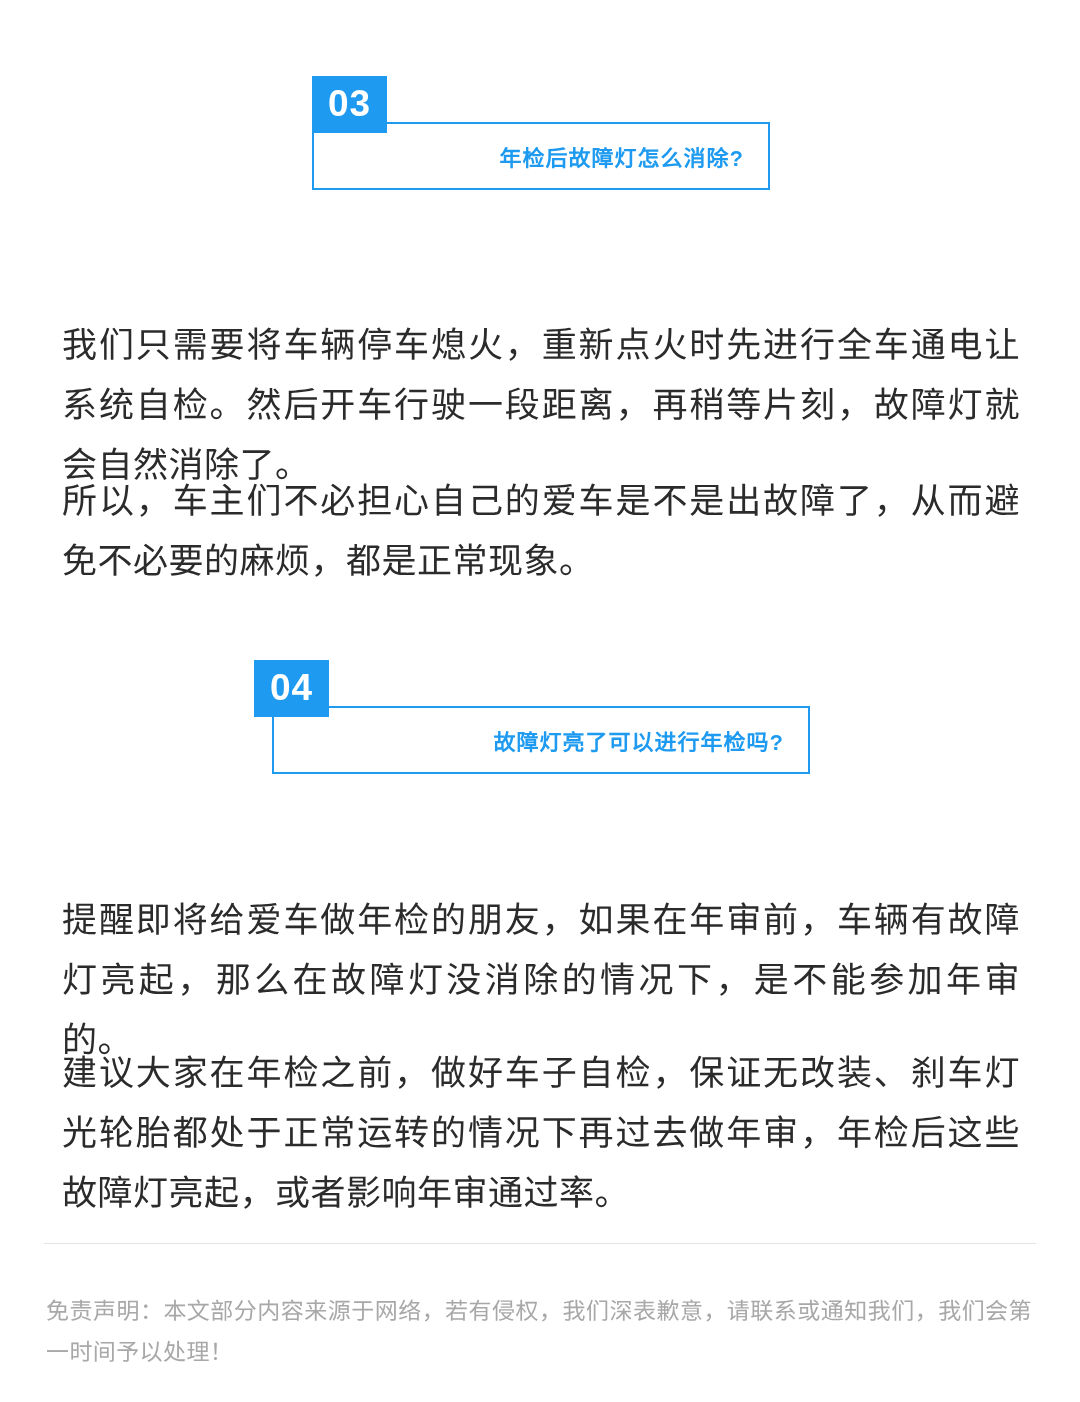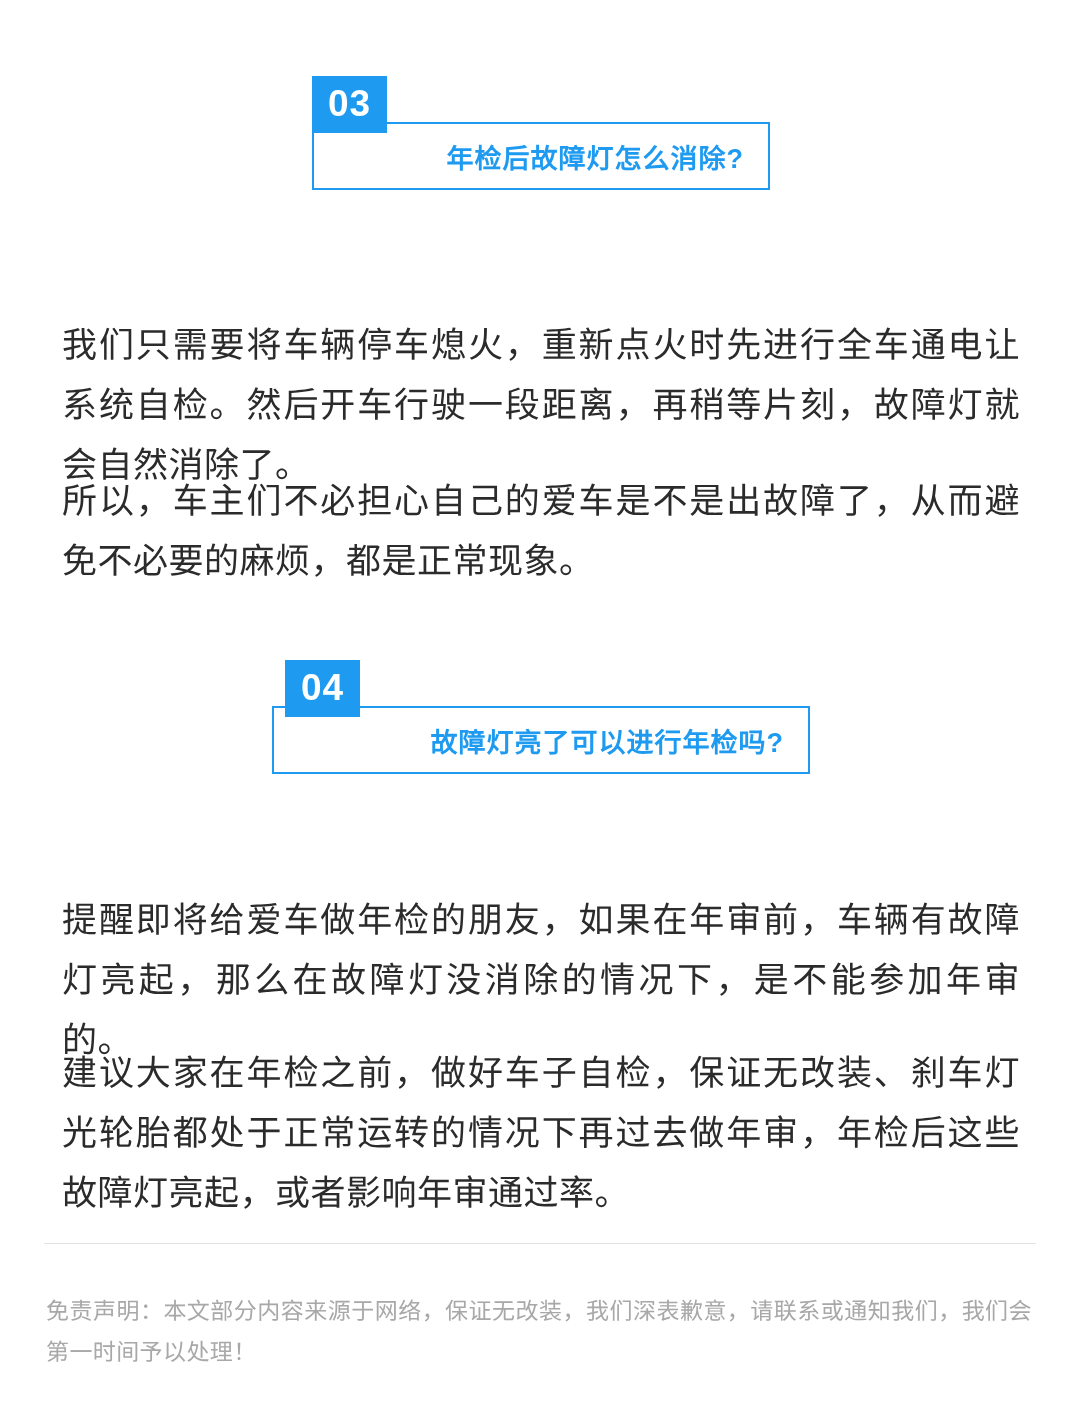--- a/index.html
+++ b/index.html
@@ -49,33 +49,33 @@
     position: absolute;
     border: 2px solid #1e9bf0;
     box-sizing: border-box;
     display: flex;
     align-items: center;
     justify-content: flex-end;
     z-index: 2;
   }
   .title-text {
     color: #1e9bf0;
-    font-size: 27px;
+    font-size: 22px;
     font-weight: bold;
     letter-spacing: 1px;
     padding-right: 24px;
     white-space: nowrap;
   }
 
   
   .sec03 .num-badge { left: 312px; top: 76px; }
   .sec03 .title-box { left: 312px; top: 122px; width: 458px; height: 68px; }
 
   
-  .sec04 .num-badge { left: 285px; top: 660px; }
+  .sec04 .num-badge { left: 254px; top: 660px; }
   .sec04 .title-box { left: 272px; top: 706px; width: 538px; height: 68px; text-align: center; }
 
   
   .para {
     position: absolute;
     left: 62px;
     width: 958px;
     font-size: 35px;
     line-height: 1.72;
     color: #2b2b2b;
@@ -138,16 +138,16 @@
       <div class="num-badge">04</div>
       <div class="title-box">
         <span class="title-text">故障灯亮了可以进行年检吗?</span>
       </div>
     </div>
     <p class="para p3">提醒即将给爱车做年检的朋友，如果在年审前，车辆有故障灯亮起，那么在故障灯没消除的情况下，是不能参加年审的。</p>
     <p class="para p4">建议大家在年检之前，做好车子自检，保证无改装、刹车灯光轮胎都处于正常运转的情况下再过去做年审，年检后这些故障灯亮起，或者影响年审通过率。</p>
   </div>
 
   <div class="divider"></div>
-  <p class="disclaimer">免责声明：本文部分内容来源于网络，保证无改装，我们深表歉意，请联系或通知我们，我们会第一时间予以处理！</p>
+  <p class="disclaimer">免责声明：本文部分内容来源于网络，若有侵权，我们深表歉意，请联系或通知我们，我们会第一时间予以处理！</p>
   <div class="bottom-strip"></div>
 
 </div>
 
 </body></html>

